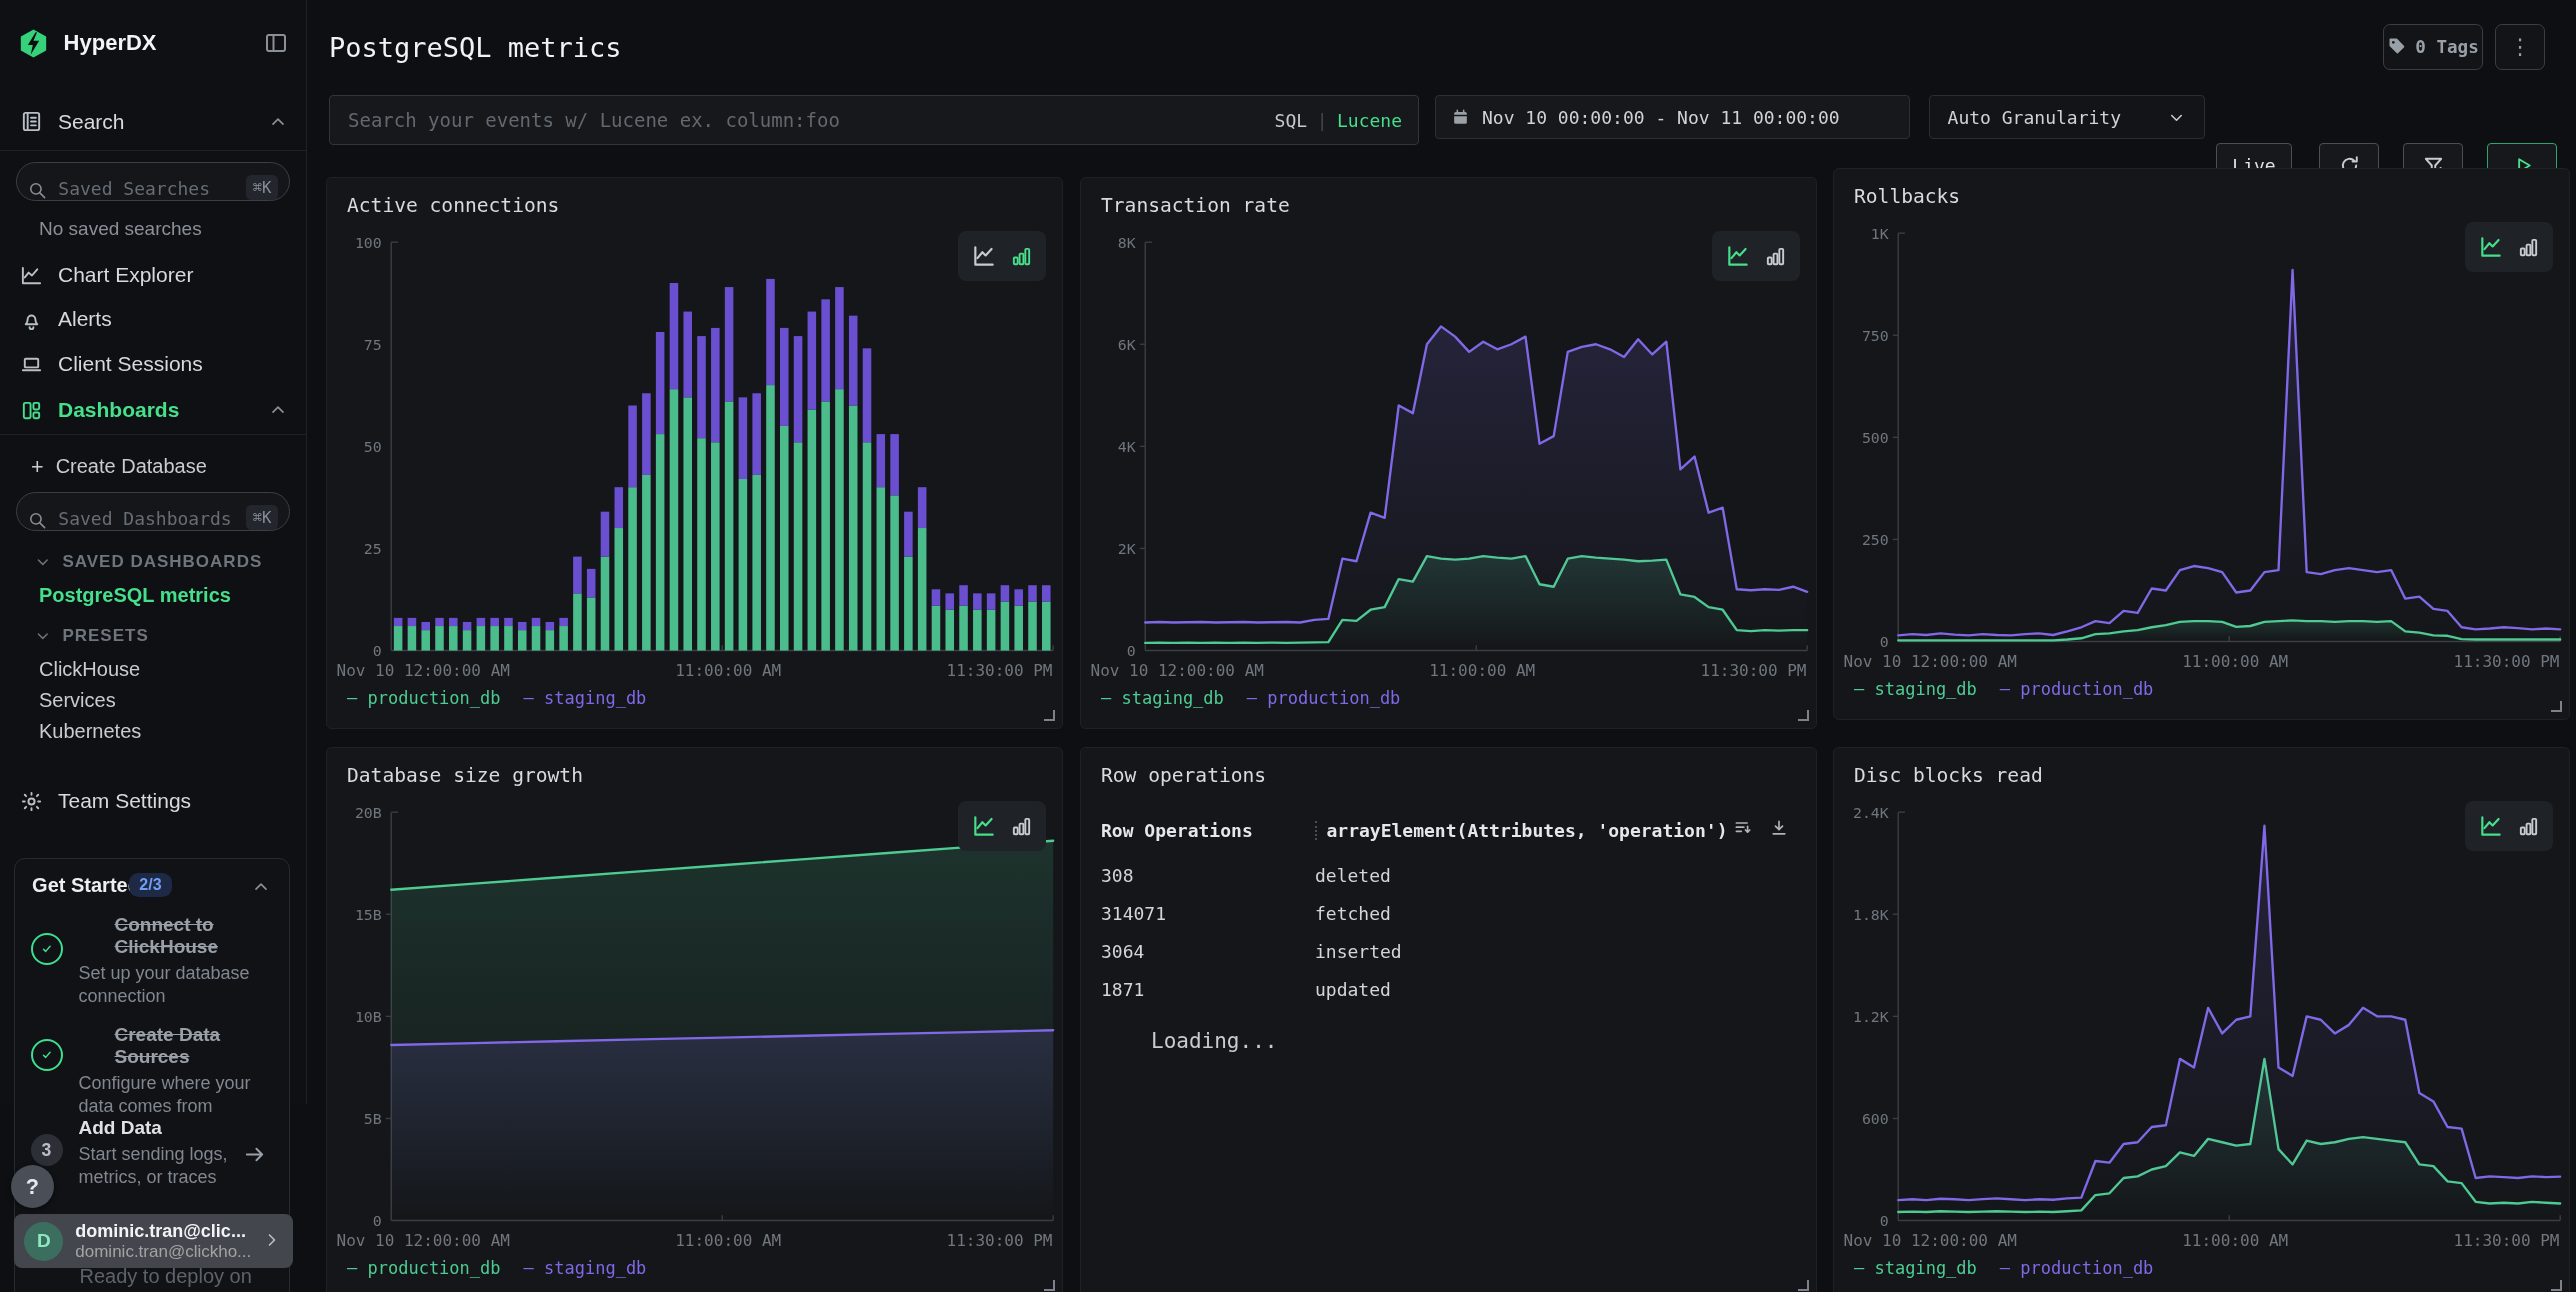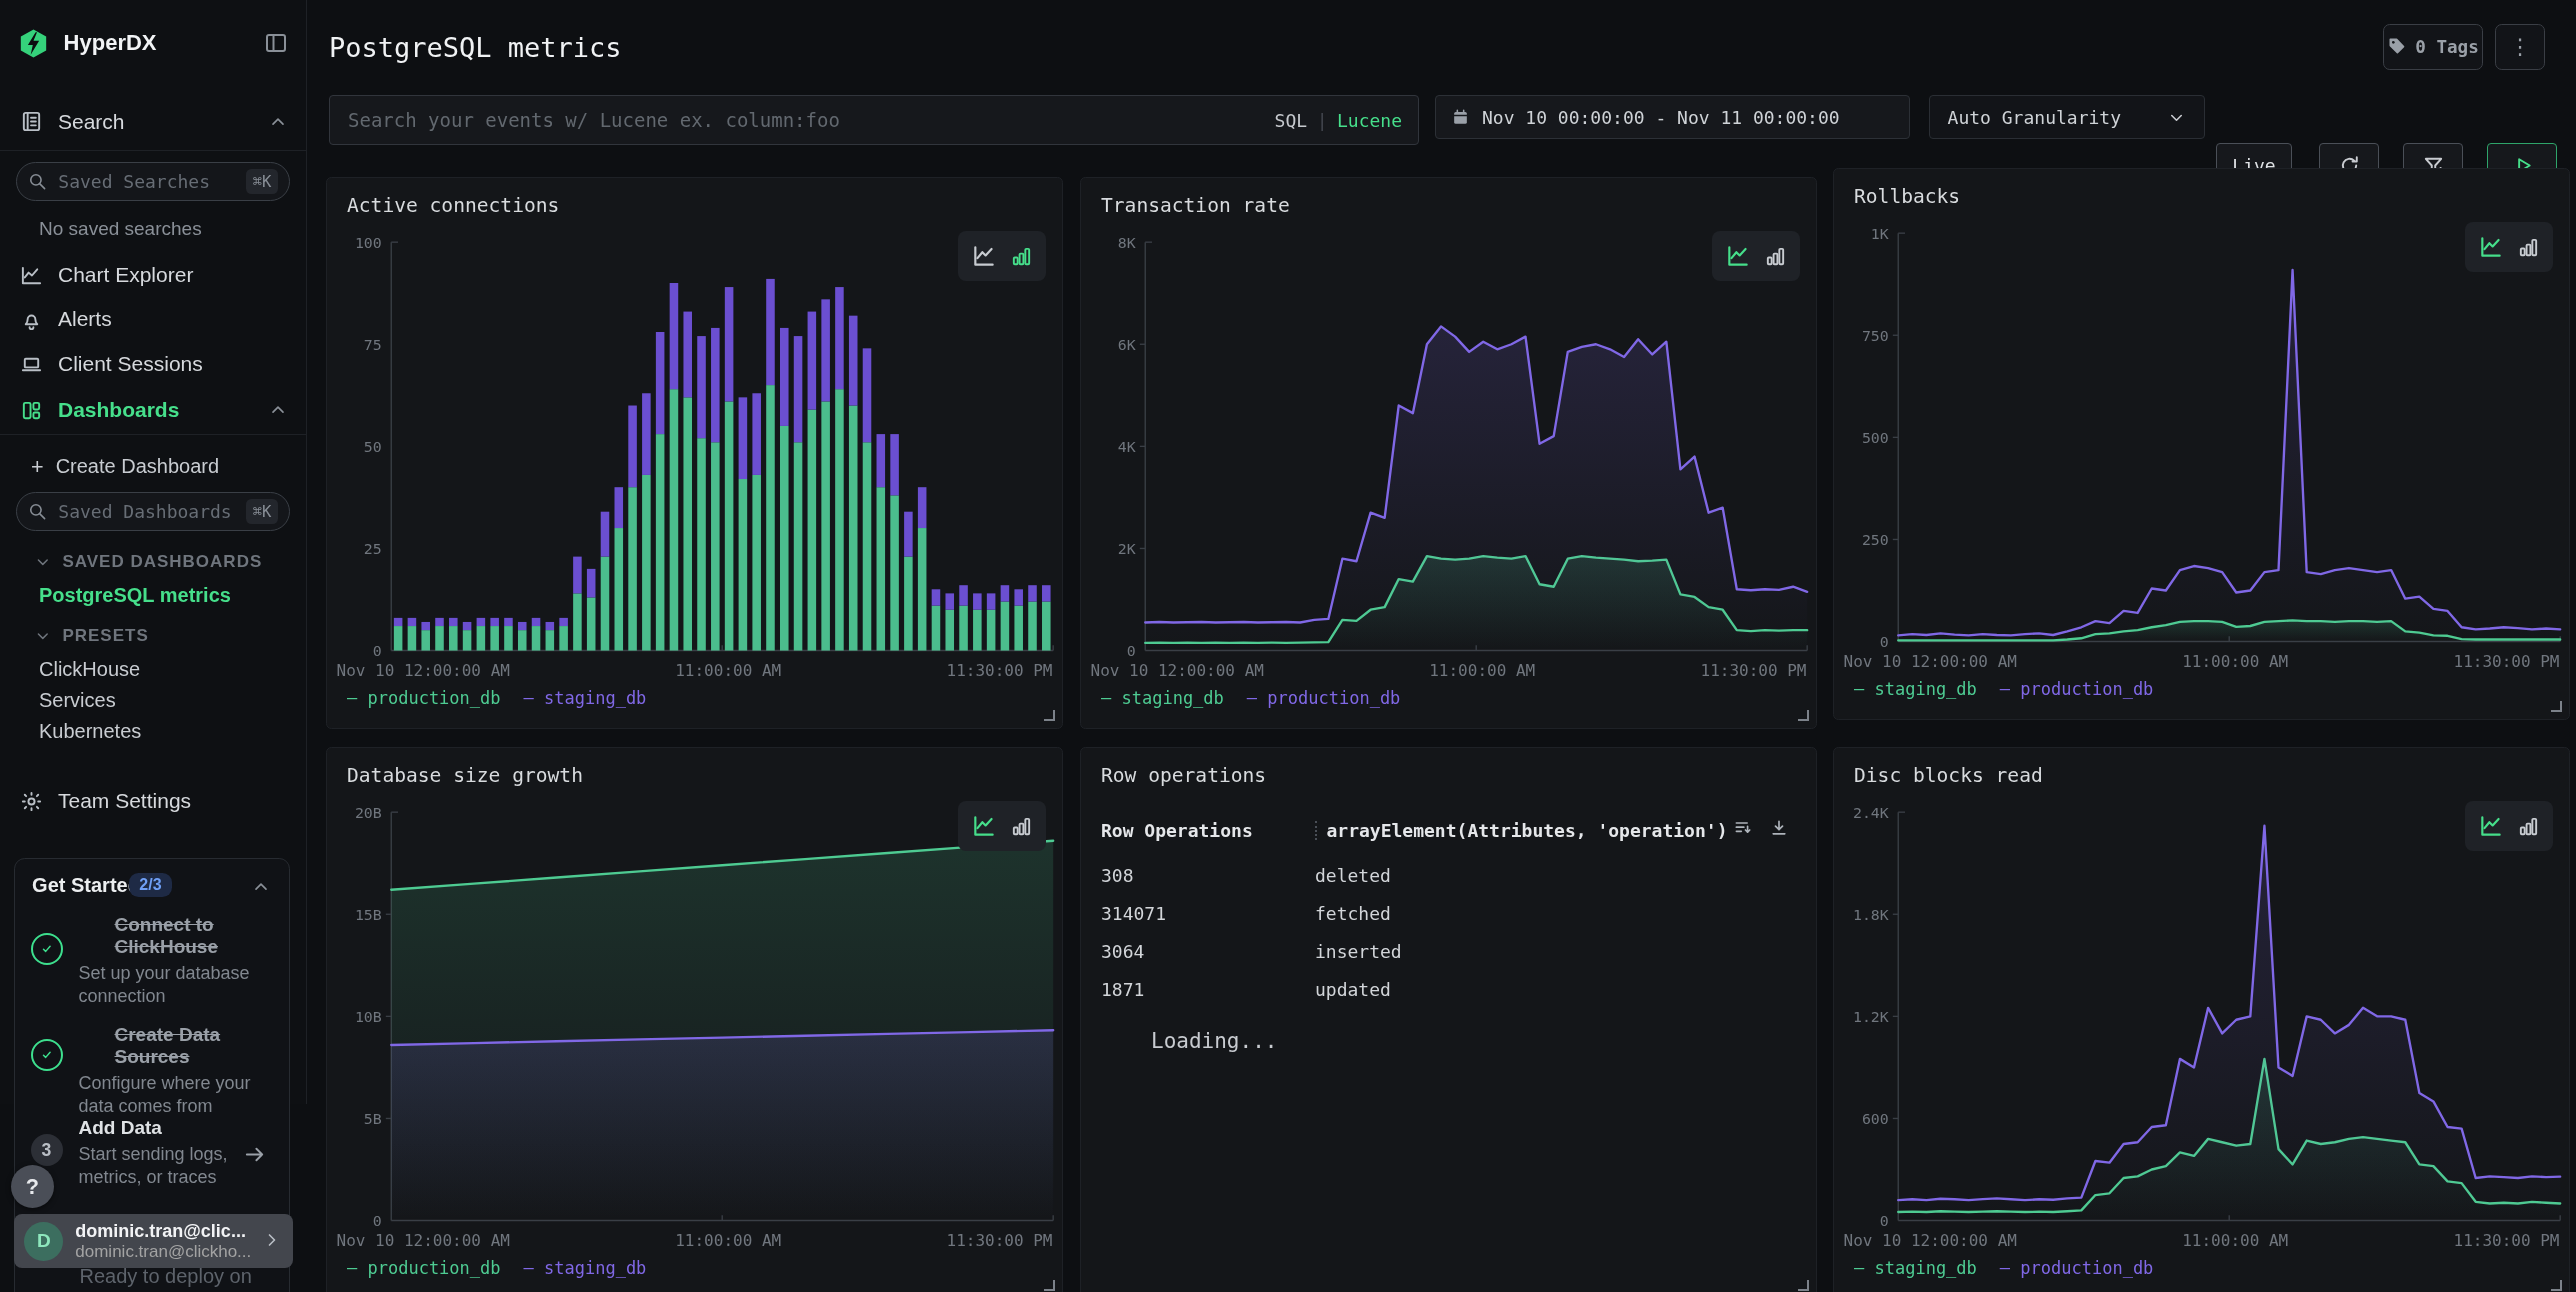--- a/index.html
+++ b/index.html
@@ -7,21 +7,21 @@
   .mono{font-family:"DejaVu Sans Mono",monospace;}
   .svgic{fill:none;stroke:currentColor;stroke-width:2;stroke-linecap:round;stroke-linejoin:round;}
 
   
   #sidebar{position:absolute;left:0;top:0;width:306px;height:1104px;background:#0e1013;border-right:1.4px solid #1e2126;}
   .srow{position:absolute;left:0;width:306px;display:flex;align-items:center;}
   .sico{color:#b9bfc6;display:inline-flex;margin-left:20px;}
   .slabel{margin-left:15px;font-size:21px;color:#d6d9dd;}
   .schev{position:absolute;right:17.6px;color:#8a9098;display:inline-flex;}
   .sdiv{position:absolute;left:0;right:0;height:0.7px;background:#1e2126;}
-  .pill{position:absolute;left:16px;right:16px;height:39px;border:1.4px solid #3a3f46;border-radius:20px;background:#14161a;display:flex;align-items:center;padding:0 10.8px;box-sizing:border-box;}
+  .pill{position:absolute;left:16px;right:16px;height:39px;border:1.4px solid #3a3f46;border-radius:20px;background:#14161a;display:flex;align-items:flex-end;padding:0 10.8px;box-sizing:border-box;}
   .pill input{flex:1;background:transparent;border:none;outline:none;font-family:"DejaVu Sans Mono",monospace;font-size:18px;color:#c6c9ce;margin-left:9.5px;min-width:0;}
   .pill input::placeholder{color:#676d75;}
   .kbd{background:#23262c;border-radius:5.4px;padding:3.4px 6.8px;font-size:15.6px;color:#878d95;font-family:"DejaVu Sans Mono",monospace;white-space:nowrap;}
   .greytxt{color:#8a9098;font-size:19px;}
   .navgreen{color:#46df8b !important;font-weight:700;}
   .sheader{position:absolute;display:flex;align-items:center;color:#6f757d;font-size:17px;letter-spacing:1px;font-weight:600;}
   .ssub{position:absolute;left:39px;font-size:20px;color:#c8ccd1;}
   
   #gs{position:absolute;left:13.5px;top:858px;width:276px;height:474px;border:1.4px solid #272b31;border-radius:10.8px;background:#101216;box-sizing:border-box;}
   .gs-title{position:absolute;left:17.6px;top:15px;font-size:20px;font-weight:700;color:#eceef0;}
@@ -162,21 +162,21 @@
       <span class="schev">
         <svg class="svgic" width="20" height="20" viewBox="0 0 24 24">
             <path d="M6 14.5l6-6 6 6"></path>
           </svg>
       </span>
     </div>
     <div class="sdiv" style="top:434px;"></div>
 
     <div class="srow" style="top:449px;height:35px;padding-left:31px;">
       <span style="color:#c8ccd1;font-size:21.6px;">+</span>
-      <span style="margin-left:12px;font-size:20px;color:#c8ccd1;">Create Dashboard</span>
+      <span style="margin-left:12px;font-size:20px;color:#c8ccd1;">Create Database</span>
     </div>
 
     <div class="pill" style="top:492px;">
       <span class="sico" style="margin-left:0;color:#878d95;">
         <svg class="svgic" width="19" height="19" viewBox="0 0 24 24">
             <circle cx="10" cy="10" r="6.5"></circle>
             <line x1="15" y1="15" x2="21" y2="21"></line>
           </svg>
       </span>
       <input placeholder="Saved Dashboards" style="">

